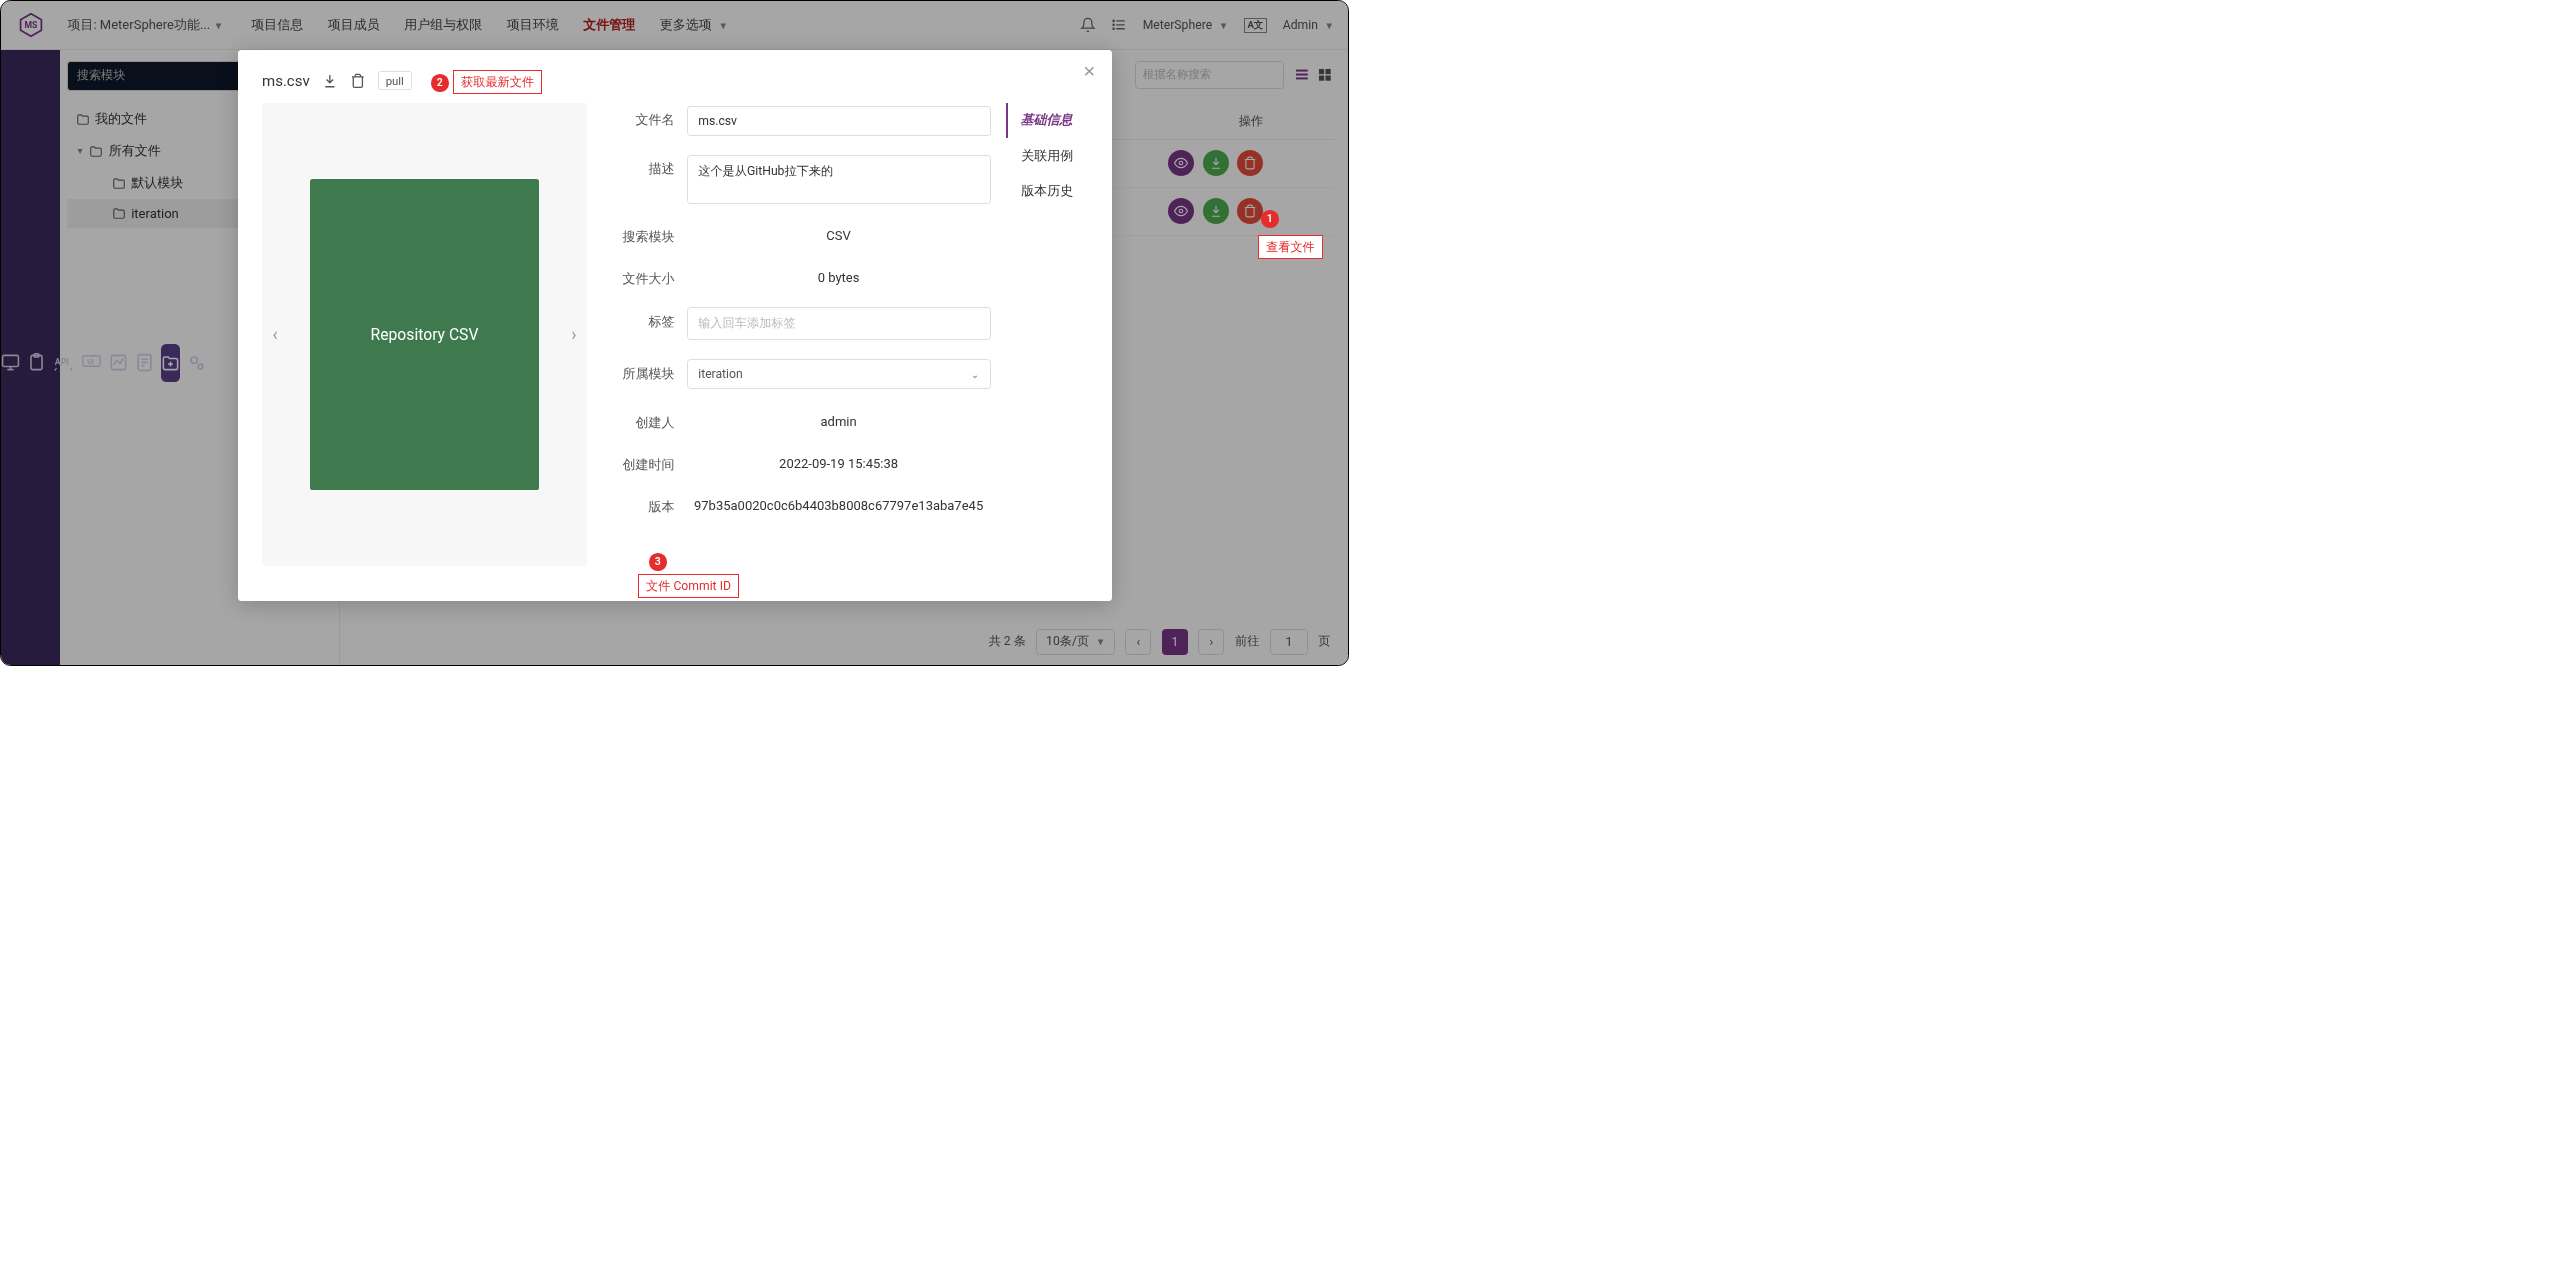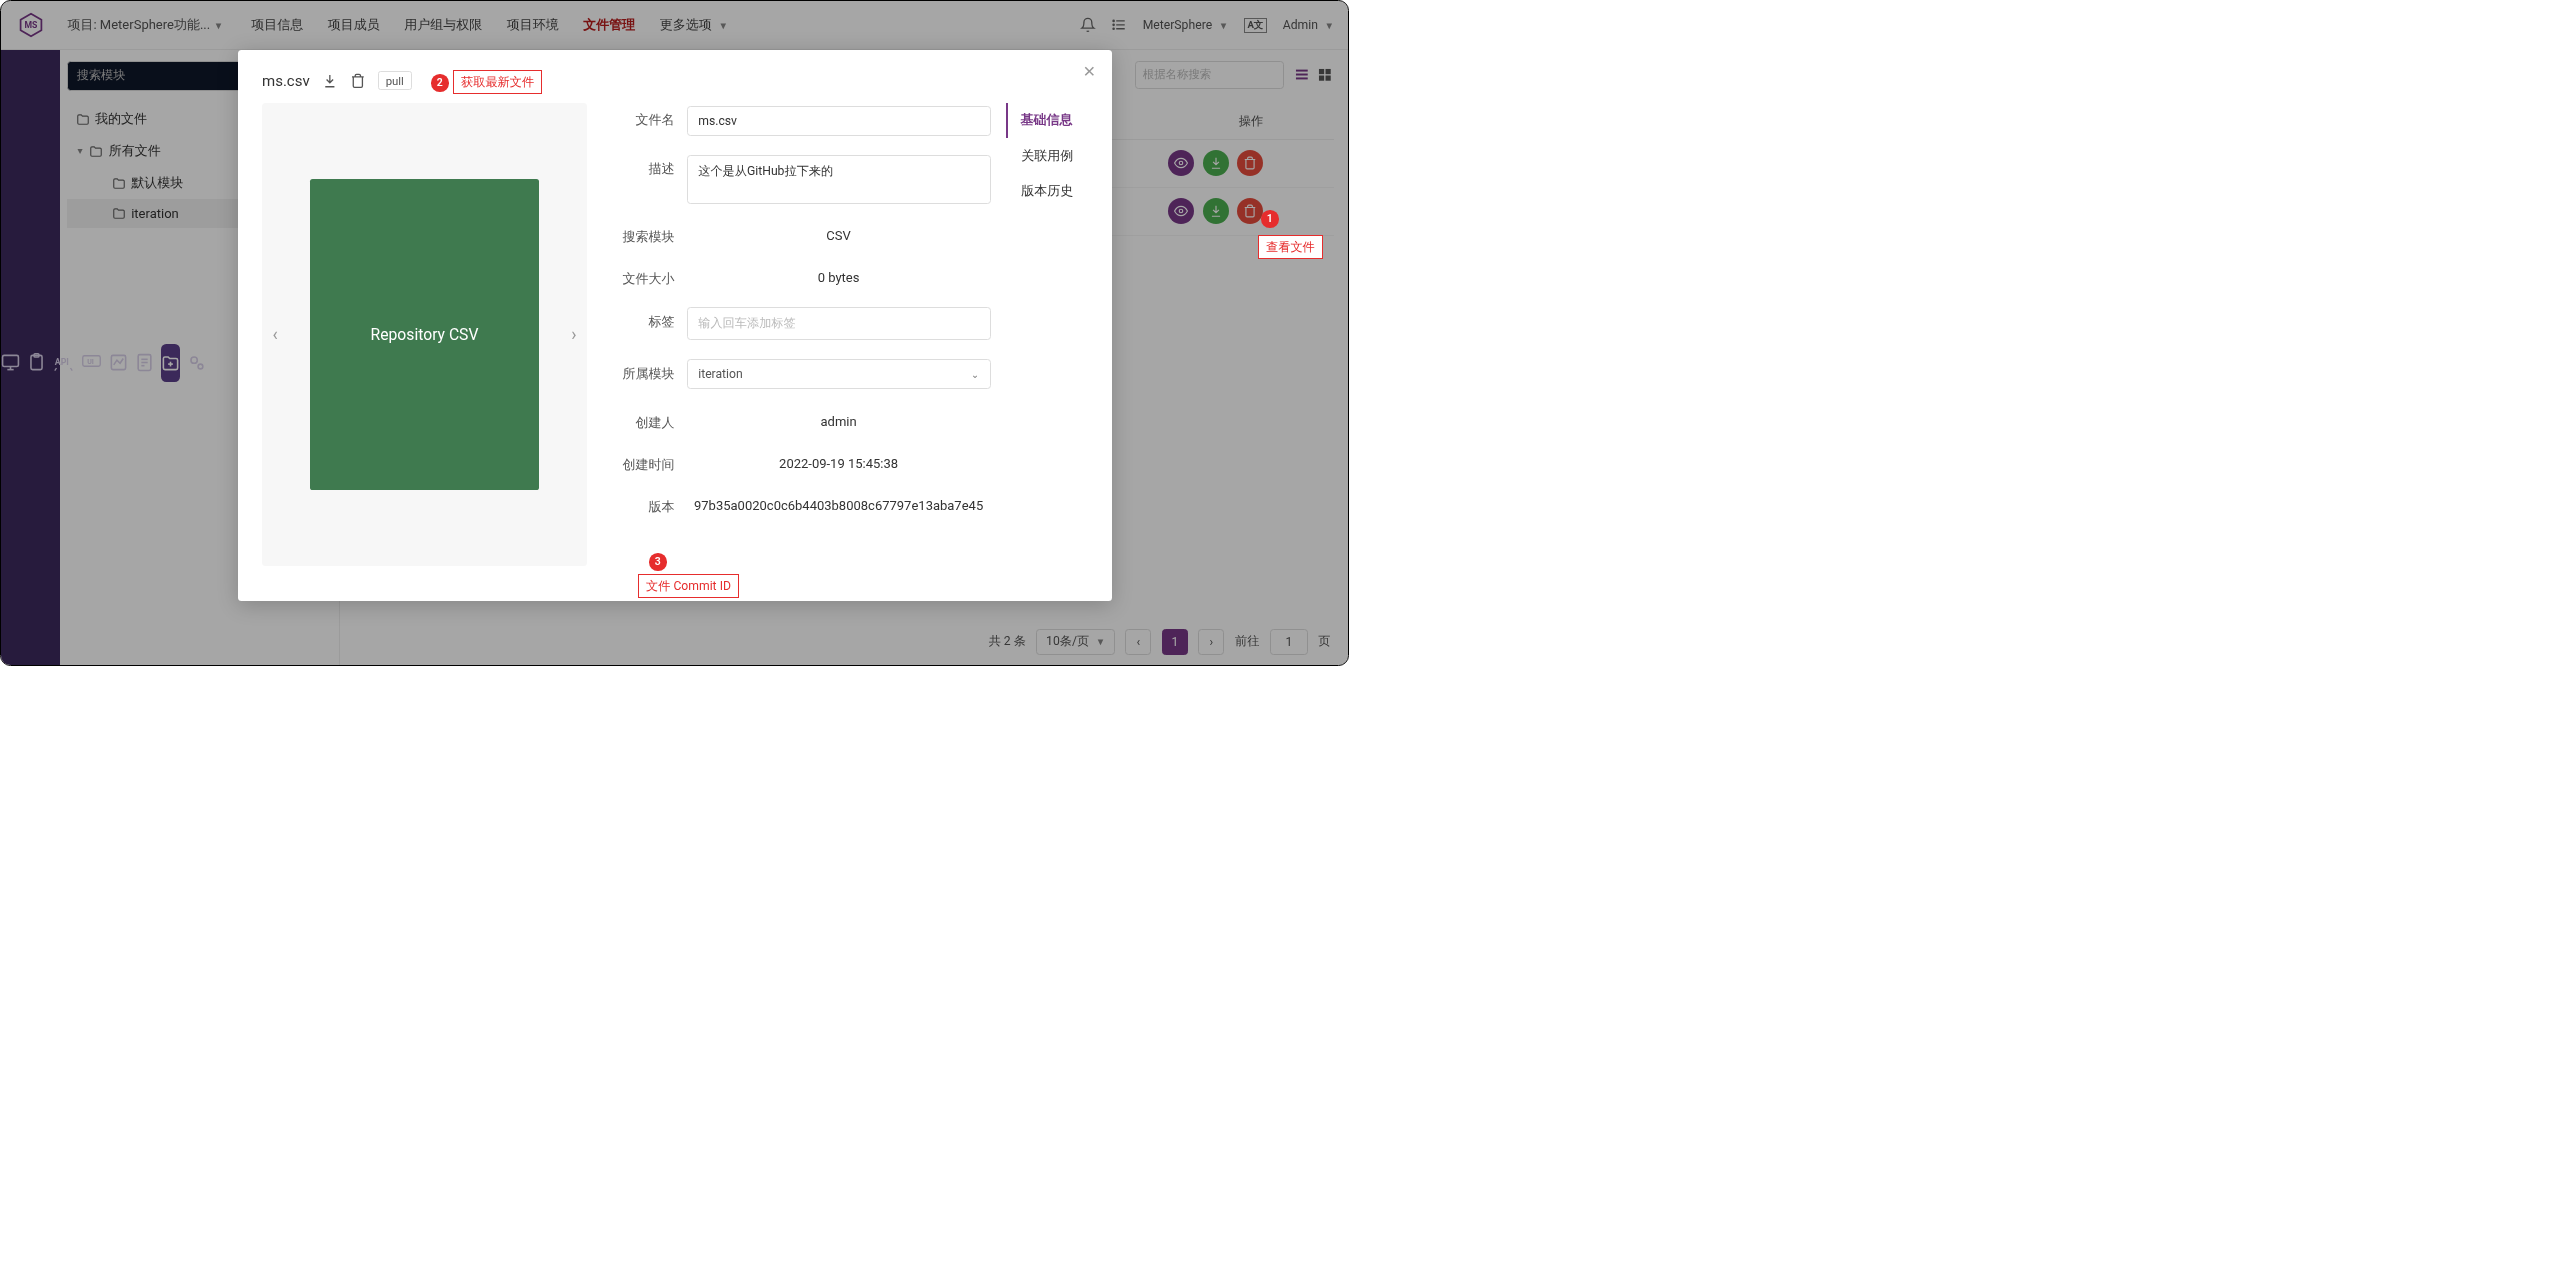--- a/index.html
+++ b/index.html
@@ -67,21 +67,21 @@
 .form-row { display: flex; align-items: flex-start; margin-bottom: 19px; }
 .form-label { width: 70px; text-align: right; color: #555; font-size: 13px; padding-top: 5.2px; margin-right: 12.2px; }
 .form-input { flex: 1; border: 0.9px solid #ddd; border-radius: 3.5px; padding: 7px 10.5px; font-size: 12.2px; color: #333; background: #fff; }
 .form-textarea { flex: 1; border: 0.9px solid #ddd; border-radius: 3.5px; padding: 7px 10.5px; font-size: 12.2px; color: #333; min-height: 49px; resize: none; }
 .form-select { flex: 1; border: 0.9px solid #ddd; border-radius: 3.5px; padding: 7px 10.5px; font-size: 12.2px; color: #555; display: flex; justify-content: space-between; align-items: center; }
 .form-text { flex: 1; color: #333; font-size: 13px; padding-top: 5.2px; text-align: center; }
 .placeholder { color: #bbb; }
 
 .tabs-right { width: 79px; border-left: 1.7px solid transparent; }
 .tab-r { padding: 8.7px 0 8.7px 12.2px; font-size: 13px; color: #333; cursor: pointer; }
-.tab-r.active { color: #783887; font-weight: 600; border-left: 2.6px solid #783887; margin-left: -2.6px; }
+.tab-r.active { color: #783887; font-weight: 600; border-left: 2.6px solid #783887; margin-left: -2.6px; font-style: italic; }
 
 .ann-badge { position: absolute; width: 17.5px; height: 17.5px; border-radius: 50%; background: #e62d2d; color: #fff; font-size: 10.5px; font-weight: 600; display: flex; align-items: center; justify-content: center; z-index: 200; }
 .ann-box { position: absolute; border: 1.3px solid #e62d2d; color: #e62d2d; font-size: 12.2px; padding: 2.6px 7px; background: #fff; z-index: 200; }
 
 svg { display: block; }
 .chev { margin-left: 3.5px; font-size: 9.6px; color: #888; }
 </style>
 </head>
 <body>
 

